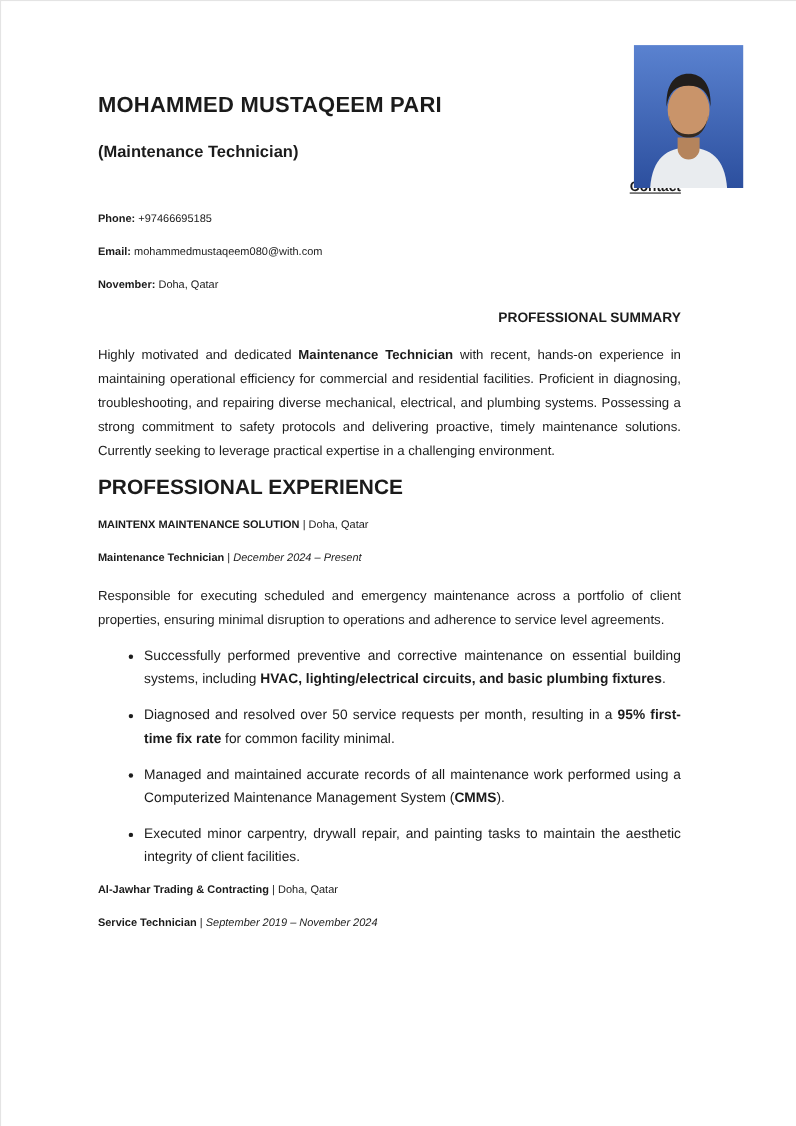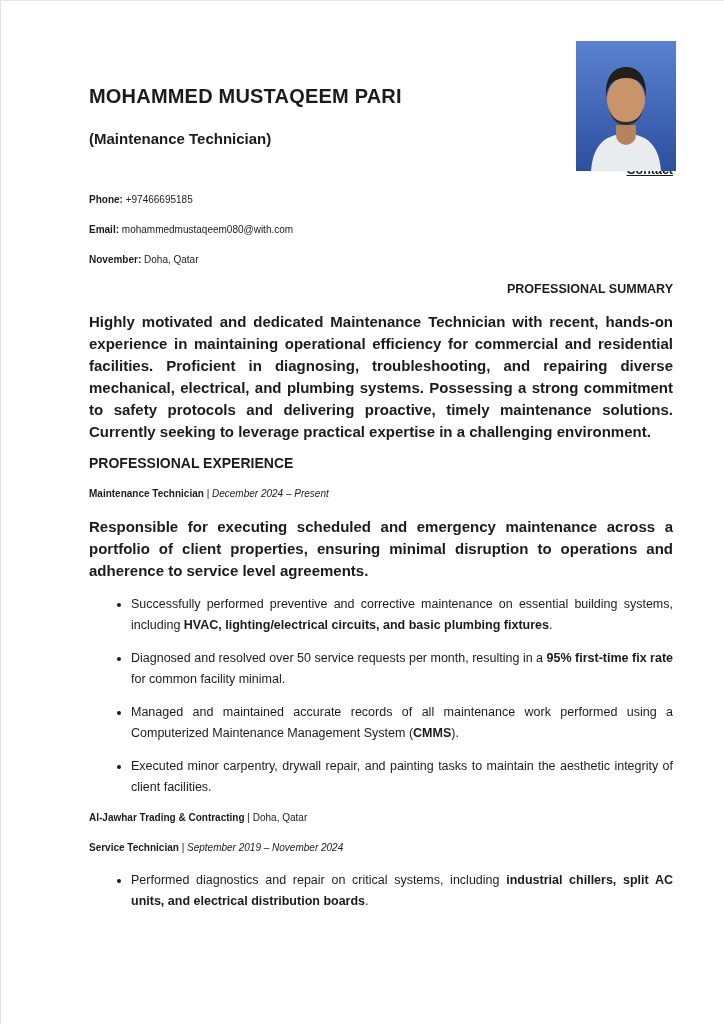--- a/index.html
+++ b/index.html
@@ -6,35 +6,35 @@
   .page {
     position: relative;
     width: 724px;
     height: 1024px;
     background: #ffffff;
     border: 1px solid #e4e4e4;
     font-family: "Liberation Sans", sans-serif;
     color: #1b1b1b;
     overflow: hidden;
   }
-  .content { padding: 84px 52px 0 88px; }
+  .content { padding: 84px 106px 0 88px; }
 
   .name { font-size: 20px; font-weight: bold; margin: 0 0 22px 0; letter-spacing: 0.2px; }
   .role { font-size: 15px; font-weight: bold; margin: 0 0 16px 0; }
 
   .h-small { font-size: 12.5px; font-weight: bold; margin: 0 0 15px 12px; text-align: right; }
   .underline { text-decoration: underline; }
 
   .line { font-size: 10px; margin: 0 0 14px 0; line-height: 16px; }
   .line b { font-weight: bold; }
 
-  .para { font-size: 15px; line-height: 22px; margin: 0 0 12px 0; font-weight: bold; }
+  .para { font-size: 12px; line-height: 22px; margin: 0 0 12px 0; }
   .justify { text-align: justify; }
 
-  .h-section { font-size: 14px; font-weight: bold; margin: 2px 0 15px 0; }
+  .h-section { font-size: 19px; font-weight: bold; margin: 2px 0 15px 0; }
 
   .bullets { margin: 0 0 6px 0; padding: 0 0 0 42px; list-style: disc; }
   .bullets li {
     font-size: 12.5px;
     line-height: 21px;
     margin: 0 0 12px 0;
     text-align: justify;
   }
 
   .photo-frame {
@@ -84,34 +84,32 @@
     <p class="line"><b>Email:</b> <span>mohammedmustaqeem080@with.com</span></p>
 
     <p class="line"><b>November:</b> <span>Doha, Qatar</span></p>
 
     <div class="h-small">PROFESSIONAL SUMMARY</div>
 
     <p class="para justify"><span>Highly motivated and dedicated </span><b>Maintenance Technician</b><span> with recent, hands-on experience in maintaining operational efficiency for commercial and residential facilities. Proficient in diagnosing, troubleshooting, and repairing diverse mechanical, electrical, and plumbing systems. Possessing a strong commitment to safety protocols and delivering proactive, timely maintenance solutions. Currently seeking to leverage practical expertise in a challenging environment.</span></p>
 
     <h2 class="h-section">PROFESSIONAL EXPERIENCE</h2>
 
+    <p class="line"><b>MAINTENX MAINTENANCE SOLUTION</b> <span>|</span> <span>Doha, Qatar</span></p>
 
     <p class="line"><b>Maintenance Technician</b> <span>|</span> <i>December 2024 – Present</i></p>
 
     <p class="para justify">Responsible for executing scheduled and emergency maintenance across a portfolio of client properties, ensuring minimal disruption to operations and adherence to service level agreements.</p>
 
     <ul class="bullets">
       <li><span>Successfully performed preventive and corrective maintenance on essential building systems, including </span><b>HVAC, lighting/electrical circuits, and basic plumbing fixtures</b><span>.</span></li>
       <li><span>Diagnosed and resolved over 50 service requests per month, resulting in a </span><b>95% first-time fix rate</b><span> for common facility minimal.</span></li>
       <li><span>Managed and maintained accurate records of all maintenance work performed using a Computerized Maintenance Management System (</span><b>CMMS</b><span>).</span></li>
       <li><span>Executed minor carpentry, drywall repair, and painting tasks to maintain the aesthetic integrity of client facilities.</span><b></b><span></span></li>
     </ul>
 
     <p class="line"><b>Al-Jawhar Trading &amp; Contracting</b> <span>|</span> <span>Doha, Qatar</span></p>
 
     <p class="line"><b>Service Technician</b> <span>|</span> <i>September 2019 – November 2024</i></p>
 
-    <ul class="bullets">
-      <li><span>Performed diagnostics and repair on critical systems, including </span><b>industrial chillers, split AC units, and electrical distribution boards</b><span>.</span></li>
-    </ul>
 
   </div>
 </div>
 
 </body></html>

